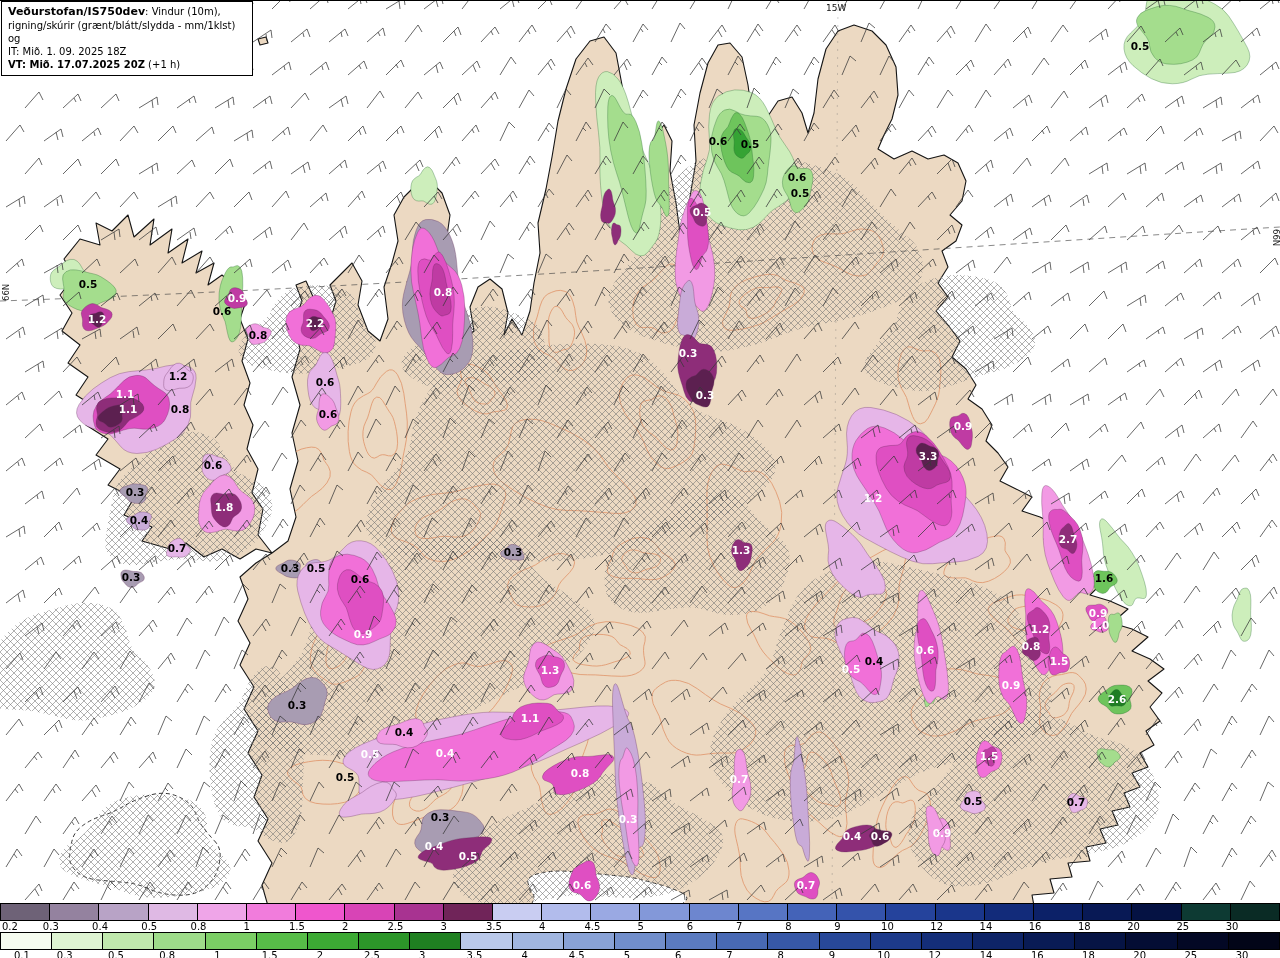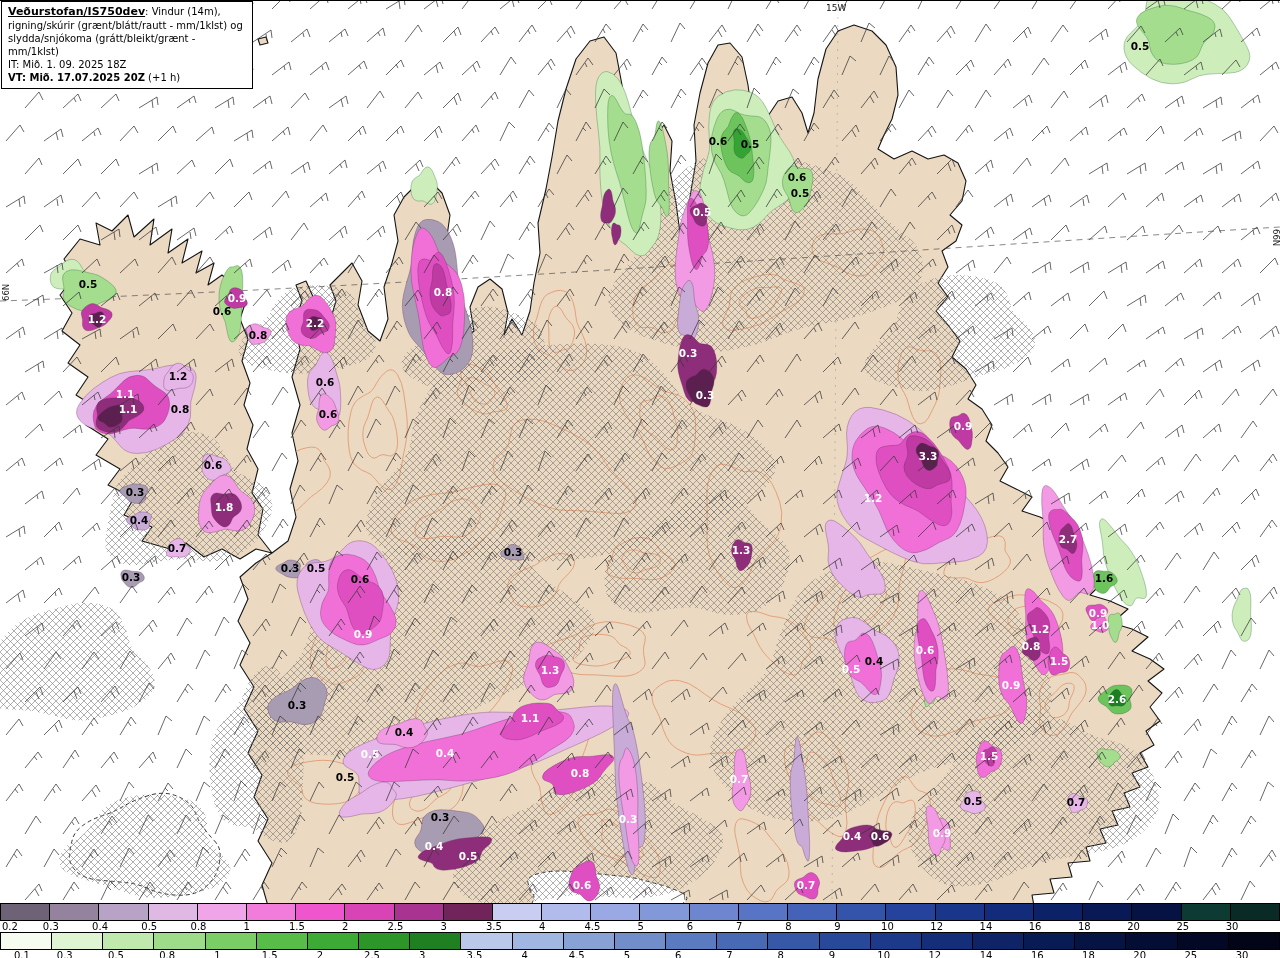--- a/index.html
+++ b/index.html
@@ -1,21 +1,21 @@
 <!DOCTYPE html>
 <html><head>
 <meta charset="utf-8">
 <style>
   html,body{margin:0;padding:0;background:#fff;}
   #app{position:relative;width:1280px;height:958px;overflow:hidden;background:#fff;
        font-family:"DejaVu Sans",sans-serif;}
   #mapsvg{position:absolute;top:0;left:0;display:block;border-top:1px solid #000;}
   #titlebox{position:absolute;top:1px;left:1px;background:#fff;border:1px solid #000;
             padding:3px 6px 4px;font-size:10px;line-height:1.3;width:238px;z-index:6;color:#000;}
-  #titlebox .t1b{font-weight:bold;font-size:11px;text-decoration:underline;}
+  #titlebox .t1b{font-weight:bold;font-size:11px;}
   #titlebox .b{font-weight:bold;}
   #legend{position:absolute;left:0;top:903px;width:1280px;height:55px;background:#fff;z-index:4;}
   .bar{display:flex;height:16px;border-top:1px solid #000;border-bottom:1px solid #000;border-right:1px solid #000;}
   .bar .cell{flex:1;border-left:1px solid #000;}
   .lblrow{position:relative;height:11px;font-size:10px;color:#000;}
   .lblrow span{position:absolute;top:0;transform:translateX(-40%);white-space:nowrap;}
   .lblrow span.first{transform:none;text-align:center;}
   #snowlbl{height:16px;overflow:hidden;margin-left:12px;}
 </style>
 </head>
@@ -295,23 +295,22 @@
         <text x="942" y="835.5" fill="#ffffff">0.9</text>
         <text x="852" y="838.5" fill="#ffffff">0.4</text>
         <text x="880" y="838.5" fill="#ffffff">0.6</text>
         <text x="806" y="887.5" fill="#ffffff">0.7</text>
         <text x="739" y="781.5" fill="#ffffff">0.7</text>
         <text x="1059" y="663.5" fill="#ffffff">1.5</text>
       </g>
     </svg>
 
   <div id="titlebox">
-    <div><span class="t1b">Veðurstofan/IS750dev</span><span>: Vindur (14m),</span></div>
-    <div>rigning/skúrir (grænt/blátt/rautt - mm/1klst) og</div>
-    <div>slydda/snjókoma (grátt/bleikt/grænt - mm/1klst)</div>
+    <div><span class="t1b">Veðurstofan/IS750dev</span><span>: Vindur (10m),</span></div>
+    <div>rigning/skúrir (grænt/blátt/slydda - mm/1klst) og</div>
     <div>IT: Mið. 1. 09. 2025 18Z</div>
     <div><span class="b">VT: Mið. 17.07.2025 20Z</span><span> (+1 h)</span></div>
   </div>
 
   <div id="legend">
     <div class="bar" id="rainbar">
         <div class="cell" style="background: rgb(110, 98, 119);"></div>
         <div class="cell" style="background: rgb(148, 130, 159);"></div>
         <div class="cell" style="background: rgb(184, 163, 198);"></div>
         <div class="cell" style="background: rgb(223, 185, 228);"></div>

